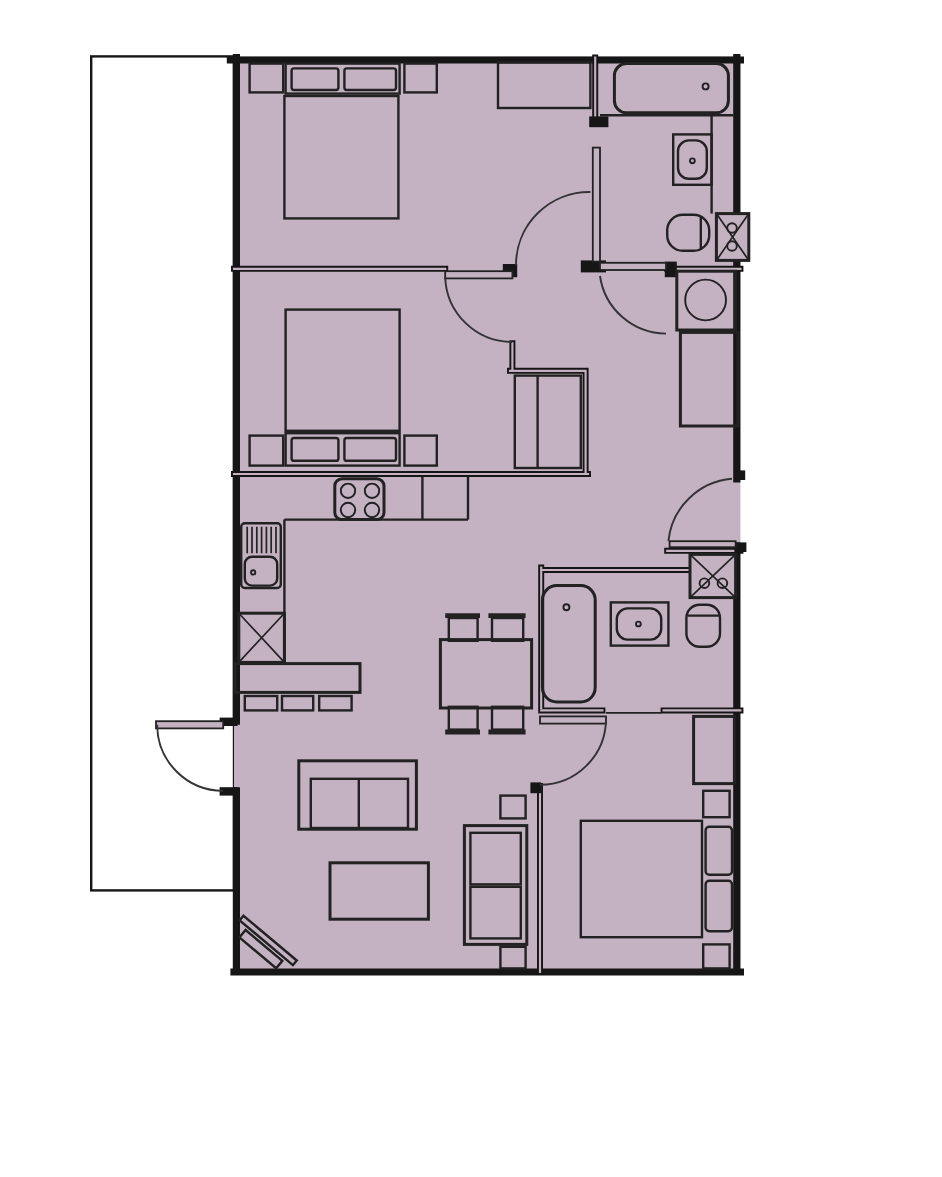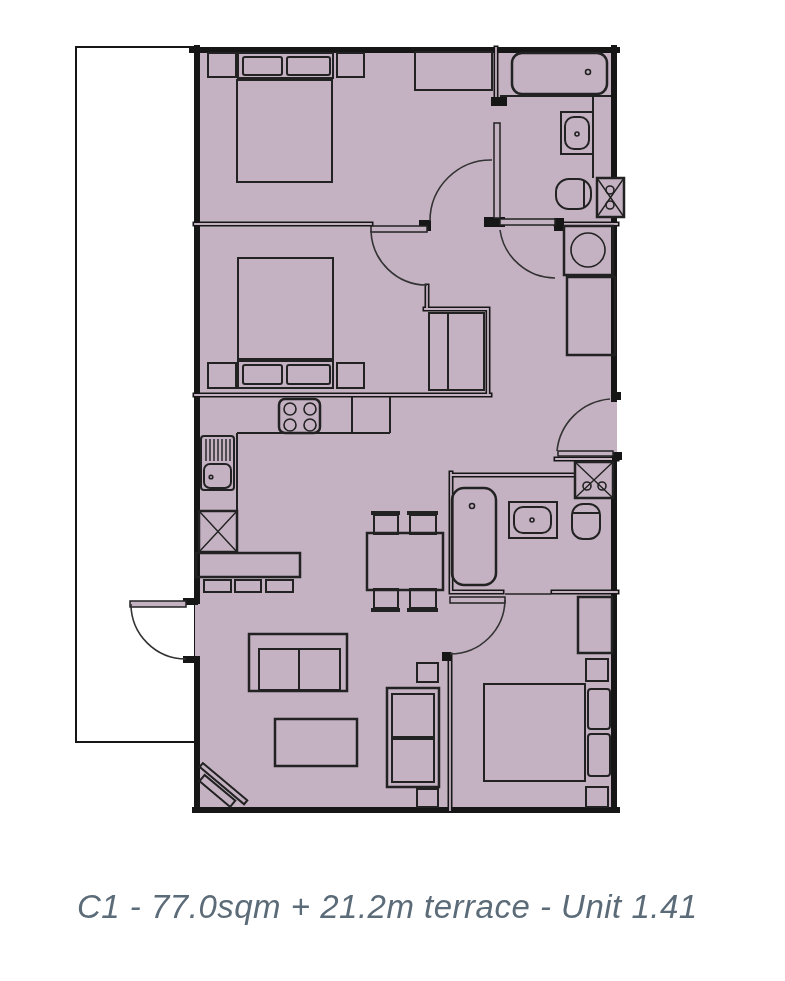--- a/index.html
+++ b/index.html
@@ -207,14 +207,13 @@
       <g>
         <rect class="furn" x="417" y="663" width="21" height="19"></rect>
         <rect class="furn25" x="387" y="688" width="52" height="99"></rect>
         <rect class="furn" x="392" y="694" width="42" height="43"></rect>
         <rect class="furn" x="392" y="739" width="42" height="43"></rect>
         <rect class="furn" x="417" y="789" width="21" height="18"></rect>
       </g>
     </g>
   </svg>
 
-  <div class="caption">C1 - 77.0sqm + 21.2m terrace - Unit 1.41</div>
 </div>
 
 </body></html>

